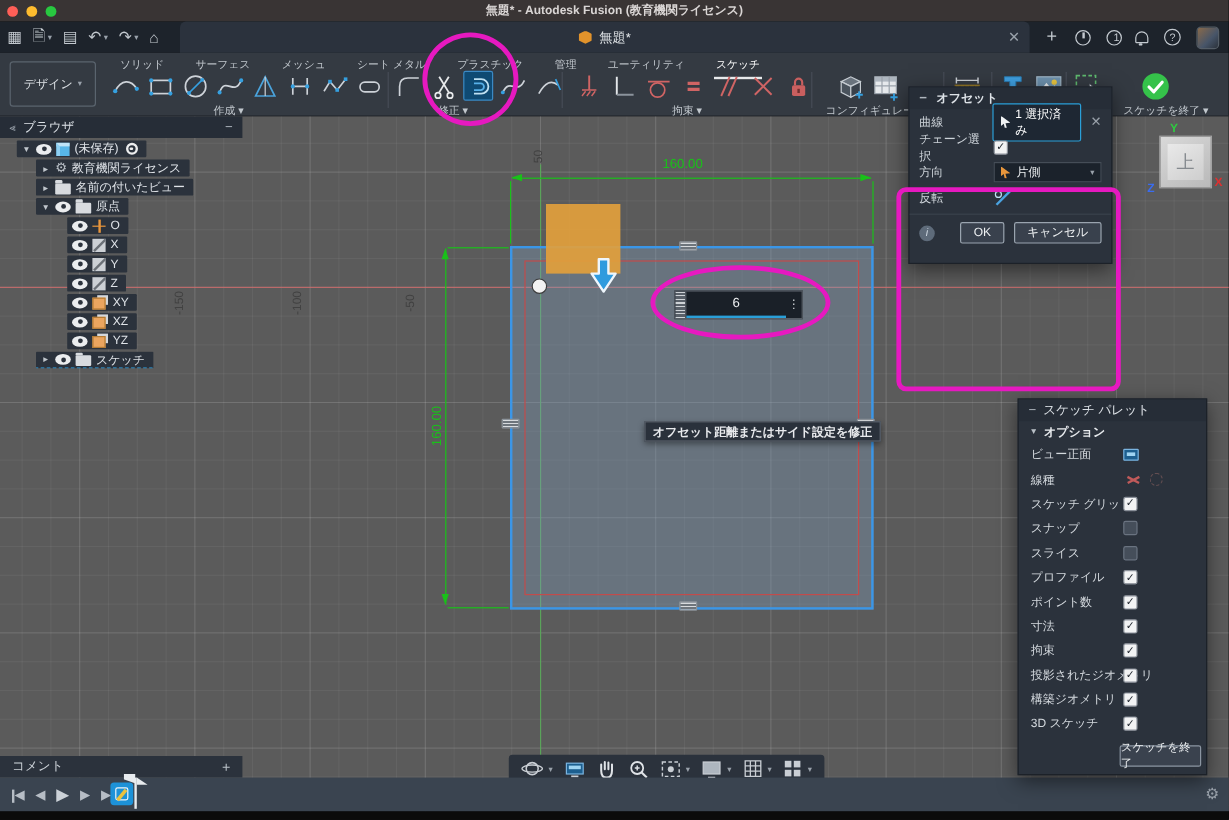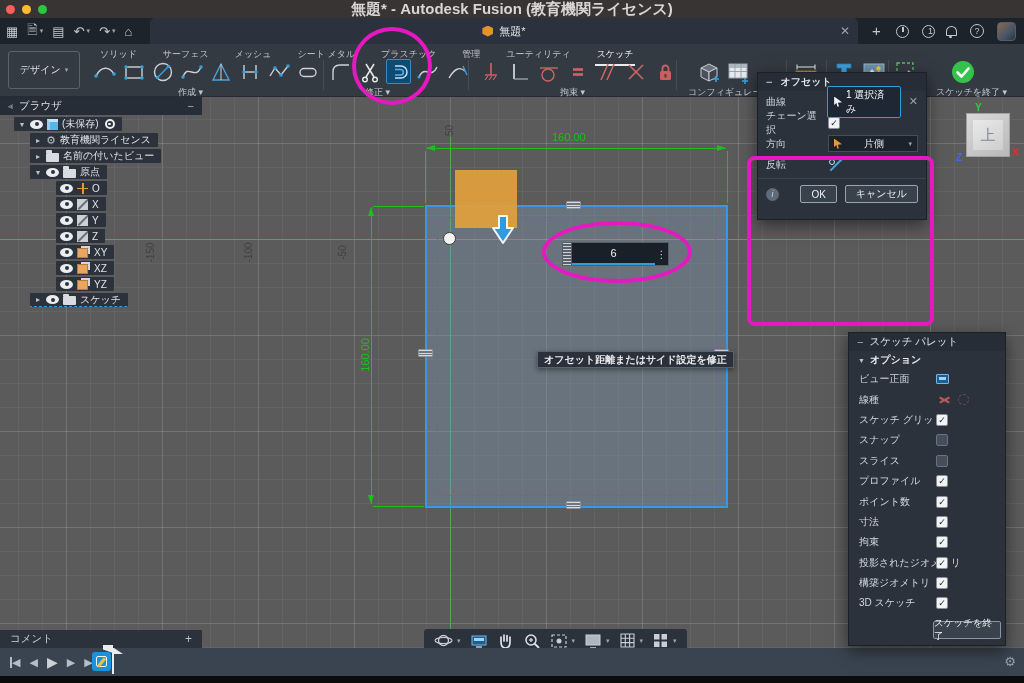--- a/index.html
+++ b/index.html
@@ -3,21 +3,21 @@
 <meta charset="utf-8">
 <style>
   * { margin:0; padding:0; box-sizing:border-box; }
   html,body { width:1024px; height:683px; overflow:hidden; background:#000; }
   body { font-family:"Liberation Sans","DejaVu Sans",sans-serif; position:relative; }
 
   
   #titlebar { position:absolute; left:0; top:0; width:1024px; height:18px; background:#393434; display:flex; align-items:center; justify-content:center; }
   .tl-dots { position:absolute; left:6px; top:4.5px; display:flex; gap:7px; }
   .tl-dots span { width:9px; height:9px; border-radius:50%; display:block; }
-  #win-title { color:#d9d5d4; font-size:15px; font-weight:bold; }
+  #win-title { color:#d9d5d4; font-size:10px; font-weight:bold; }
 
   
   #tabrow { position:absolute; left:0; top:18px; width:1024px; height:26px; background:#1d232b; }
   #qat { position:absolute; left:6px; top:3px; display:flex; align-items:center; gap:9px; color:#c3c9cf; font-size:13px; height:20px; }
   #qat .qi { display:flex; align-items:center; gap:2px; }
   .caret { font-size:7px; color:#9aa2ab; }
   #doc-tab { position:absolute; left:150px; top:0; width:708px; height:26px; background:#2b323d; border-radius:5px 5px 0 0; display:flex; align-items:center; justify-content:center; gap:6px; color:#e3e7ea; font-size:11px; }
   #doc-tab .cube { width:11px; height:11px; background:#e2932b; clip-path:polygon(50% 0,100% 25%,100% 75%,50% 100%,0 75%,0 25%); }
   #tab-close { position:absolute; right:8px; color:#9aa2ab; font-size:12px; }
   #tab-plus { position:absolute; left:872px; top:4px; color:#c3c9cf; font-size:15px; }
@@ -116,21 +116,21 @@
   #dialog .dhead { height:18px; display:flex; align-items:center; gap:8px; padding:0 8px; background:#262d37; font-weight:bold; }
   .drow { display:flex; align-items:center; height:21px; padding:0 8px; gap:4px; }
   .dlabel { width:58px; color:#cdd3d9; }
   .sel-chip { display:flex; align-items:center; gap:4px; background:#1e2733; border:1.5px solid #2a9fd8; border-radius:2px; padding:1px 6px; color:#fff; }
   .ptr { width:8px; height:10px; background:#f0f2f4; clip-path:polygon(0 0,100% 58%,48% 62%,62% 100%,40% 100%,30% 66%,0 84%); }
   .ptr.orange { background:#e8963c; }
   .chip-x { color:#9aa2ab; font-size:11px; margin-left:4px; }
   .cb { width:12px; height:12px; border-radius:2px; display:flex; align-items:center; justify-content:center; font-size:9px; }
   .cb.on { background:#f2f3f4; border:1px solid #8a9099; color:#1d232b; }
   .cb.off { background:#454e5a; border:1px solid #6a7380; color:transparent; }
-  .dd { flex:1; background:#1b222b; border:1px solid #454d57; height:17px; display:flex; align-items:center; gap:22px; padding:0 5px; color:#eef1f3; }
+  .dd { flex:1; background:#1b222b; border:1px solid #454d57; height:17px; display:flex; align-items:center; gap:5px; padding:0 5px; color:#eef1f3; }
   .dd .dd-caret { margin-left:auto; color:#9aa2ab; font-size:7px; }
   .txt-input { flex:1; background:#1b222b; border:1px solid #454d57; height:17px; display:flex; align-items:center; padding:0 7px; color:#eef1f3; }
   .flip-ic { width:13px; height:13px; position:relative; }
   .flip-ic::before { content:""; position:absolute; left:0; top:5.6px; width:16px; height:1.8px; background:#4aa3e0; transform:rotate(-45deg); }
   .flip-ic::after { content:""; position:absolute; left:1px; top:1px; width:4px; height:4px; border-radius:50%; border:1.4px solid #bfe0f2; }
   #dialog .dfoot { display:flex; align-items:center; gap:8px; padding:6px 8px 0; border-top:1px solid #3a424d; margin-top:3px; }
   .info-i { width:13px; height:13px; border-radius:50%; background:#5e6possible; background:#5e6b7a; color:#cfd8e2; font-size:9px; display:flex; align-items:center; justify-content:center; font-style:italic; }
   .dbtn { background:#39414d; border:1px solid #9aa4af; border-radius:2px; color:#eef1f3; font-size:10px; height:18px; padding:0 10px; margin-left:auto; }
   .dbtn.cancel { margin-left:0; }
 

